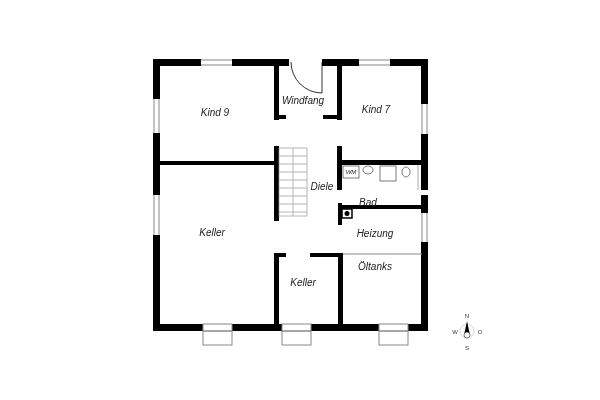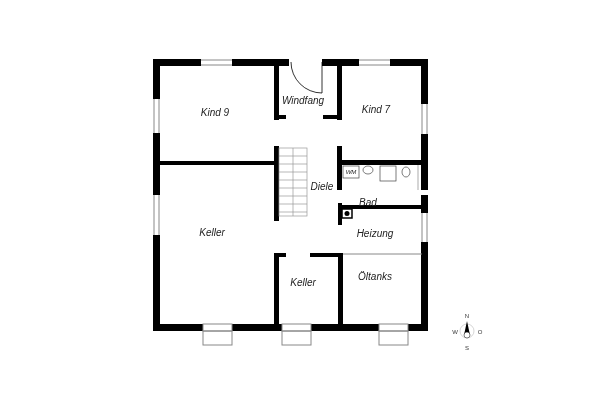--- a/index.html
+++ b/index.html
@@ -120,20 +120,20 @@
 </svg>
 
 <div class="room-label" style="left:215px;top:112px">Kind 9</div>
 <div class="room-label" style="left:303px;top:100px">Windfang</div>
 <div class="room-label" style="left:376px;top:109px">Kind 7</div>
 <div class="room-label" style="left:322px;top:186px">Diele</div>
 <div class="room-label" style="left:368px;top:202px">Bad</div>
 <div class="room-label" style="left:212px;top:232px">Keller</div>
 <div class="room-label" style="left:375px;top:233px">Heizung</div>
 <div class="room-label" style="left:303px;top:282px">Keller</div>
-<div class="room-label" style="left:375px;top:276px">Öltanks</div>
+<div class="room-label" style="left:375px;top:266px">Öltanks</div>
 
 <div class="room-label" style="left:351px;top:172px;font-size:6px">WM</div>
 
 <div class="compass-label" style="left:467px;top:316px">N</div>
 <div class="compass-label" style="left:467px;top:348px">S</div>
 <div class="compass-label" style="left:455px;top:332px">W</div>
 <div class="compass-label" style="left:480px;top:332px">O</div>
 
 </body></html>

